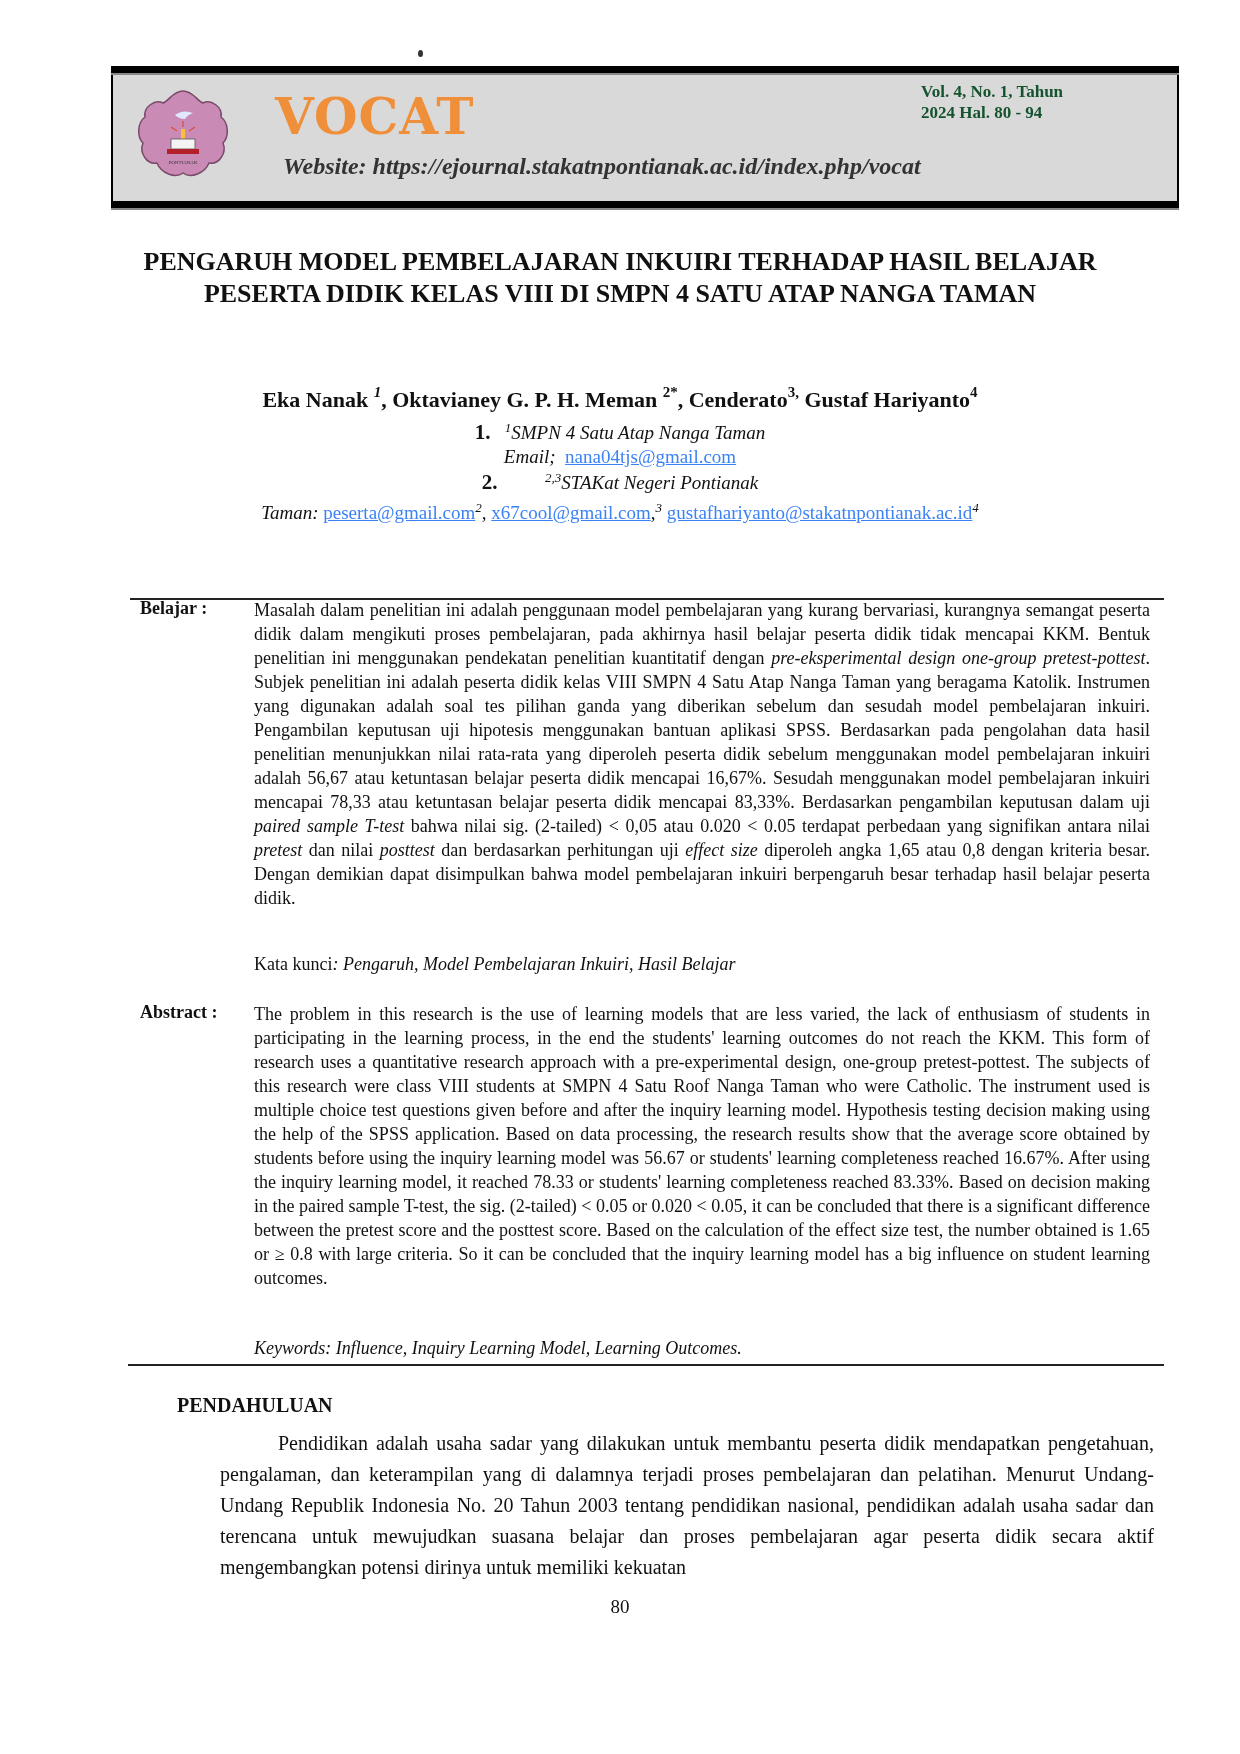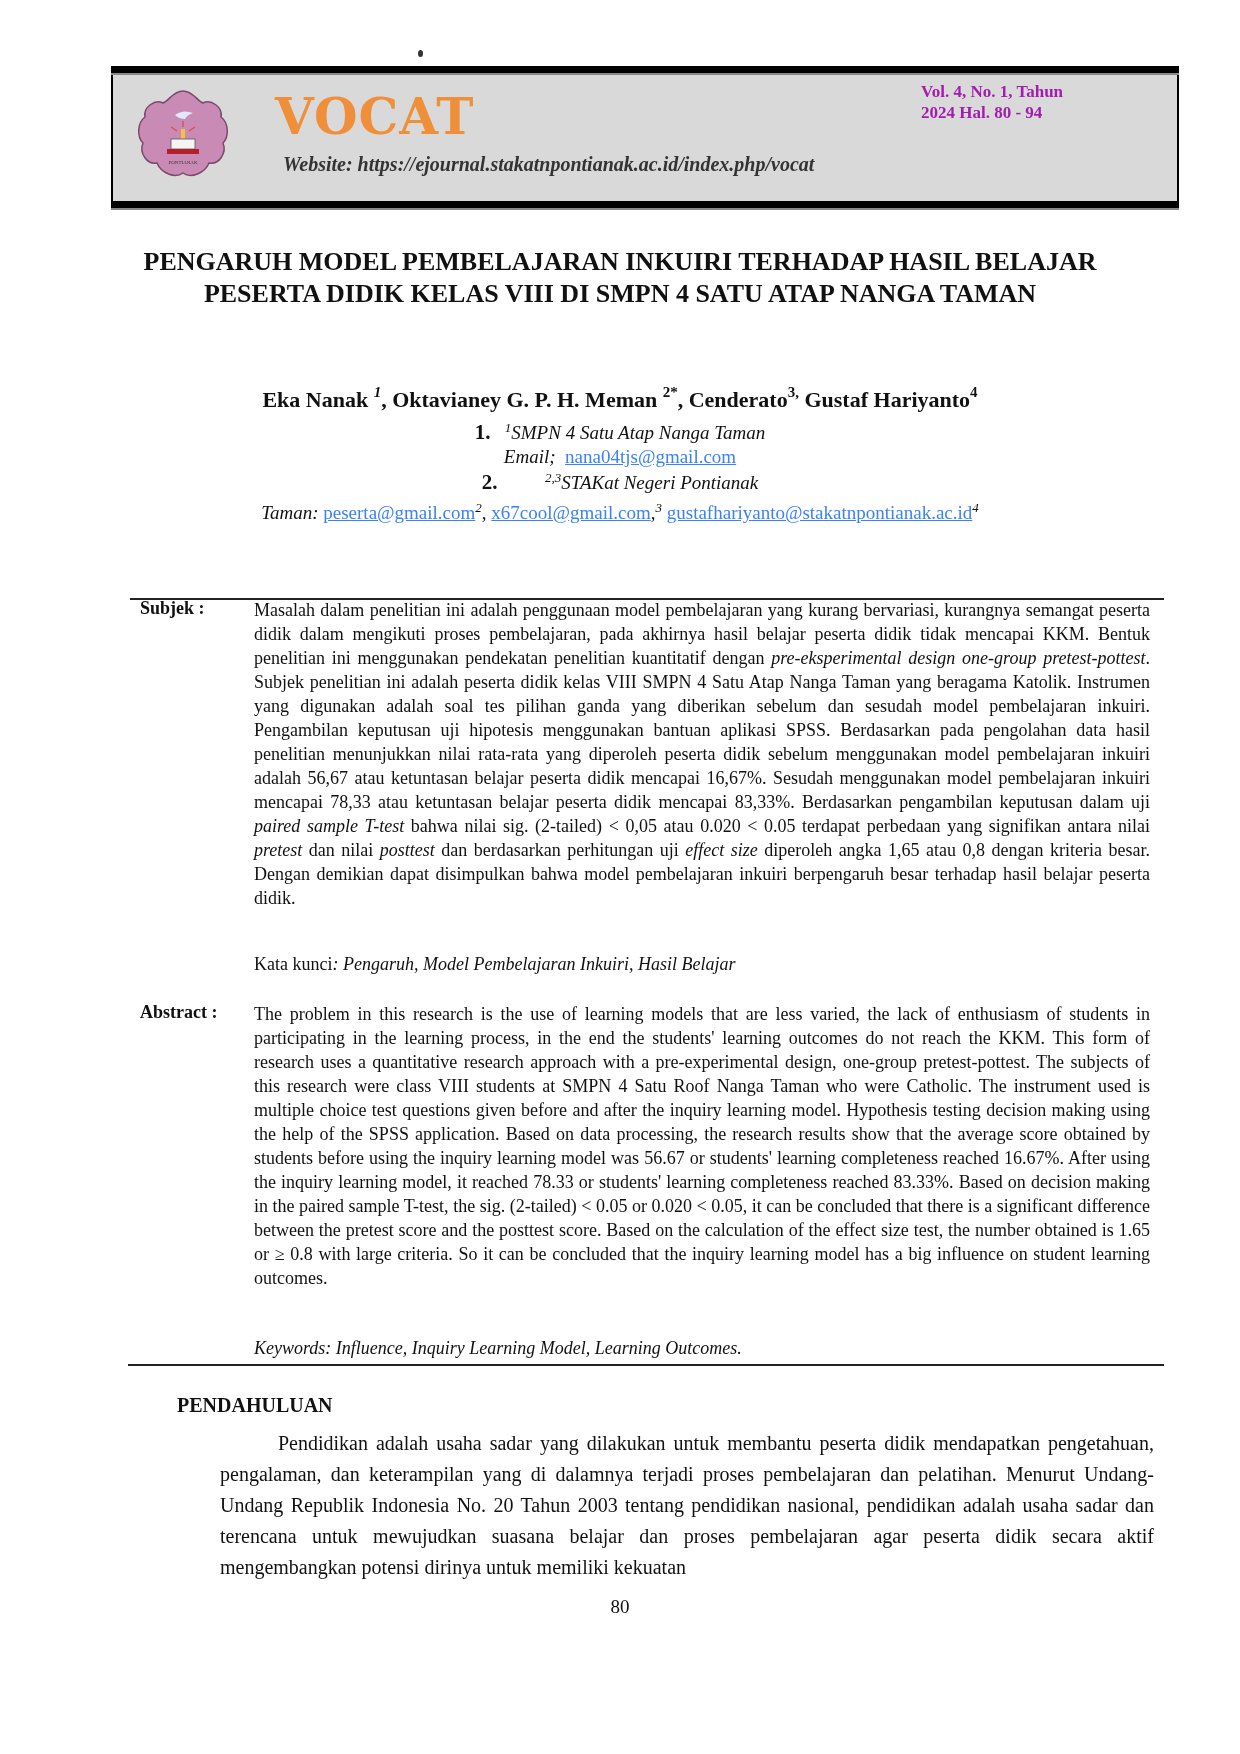--- a/index.html
+++ b/index.html
@@ -22,25 +22,25 @@
       position: absolute; left: 162px; top: 14px;
       font-family: "DejaVu Serif", serif; font-weight: bold; font-size: 50px;
       color: #f08f3a; letter-spacing: 1px;
     }
     .jtitle {
       position: absolute; left: 328px; top: 24px;
       font-family: "DejaVu Sans", sans-serif; font-size: 28px; color: #77933c; font-weight: bold;
     }
     .website {
       position: absolute; left: 170px; top: 80px;
-      font-style: italic; font-weight: bold; font-size: 20px; color: #333;
+      font-style: italic; font-weight: bold; font-size: 24px; color: #333;
     }
     .volinfo {
       position: absolute; left: 808px; top: 8px; width: 200px;
-      font-weight: bold; font-size: 17px; line-height: 21px; color: #a21caf;
+      font-weight: bold; font-size: 17px; line-height: 21px; color: #14532d;
     }
     .title {
       position: absolute; left: 140px; top: 246px; width: 960px;
       text-align: center; font-weight: bold; font-size: 26px; line-height: 32px;
     }
     .authors {
       position: absolute; left: 140px; top: 384px; width: 960px; text-align: center;
       font-weight: bold; font-size: 22px;
     }
     .authors sup { font-size: 15px; vertical-align: 10px; }
@@ -120,21 +120,21 @@
 </div>
 <div class="aff" style="top:500px;">
   <span class="it">Taman:</span>
   <a>peserta@gmail.com</a><sup>2</sup>,
   <a>x67cool@gmail.com</a>,<sup>3</sup>
   <a>gustafhariyanto@stakatnpontianak.ac.id</a><sup>4</sup>
 </div>
 
 <div class="rule" style="left:130px; top:598px; width:1034px;"></div>
 
-<div class="abs-label" style="top:598px;">Subjek :</div>
+<div class="abs-label" style="top:598px;">Belajar :</div>
 <div class="abs-text" style="top:598px;"><span>Masalah dalam penelitian ini adalah penggunaan model pembelajaran yang kurang bervariasi, kurangnya semangat peserta didik dalam mengikuti proses pembelajaran, pada akhirnya hasil belajar peserta didik tidak mencapai KKM. Bentuk penelitian ini menggunakan pendekatan penelitian kuantitatif dengan </span><i>pre-eksperimental design one-group pretest-pottest</i><span>. Subjek penelitian ini adalah peserta didik kelas VIII SMPN 4 Satu Atap Nanga Taman yang beragama Katolik. Instrumen yang digunakan adalah soal tes pilihan ganda yang diberikan sebelum dan sesudah model pembelajaran inkuiri. Pengambilan keputusan uji hipotesis menggunakan bantuan aplikasi SPSS. Berdasarkan pada pengolahan data hasil penelitian menunjukkan nilai rata-rata yang diperoleh peserta didik sebelum menggunakan model pembelajaran inkuiri adalah 56,67 atau ketuntasan belajar peserta didik mencapai 16,67%. Sesudah menggunakan model pembelajaran inkuiri mencapai 78,33 atau ketuntasan belajar peserta didik mencapai 83,33%. Berdasarkan pengambilan keputusan dalam uji </span><i>paired sample T-test</i><span> bahwa nilai sig. (2-tailed) &lt; 0,05 atau 0.020 &lt; 0.05 terdapat perbedaan yang signifikan antara nilai </span><i>pretest</i><span> dan nilai </span><i>posttest</i><span> dan berdasarkan perhitungan uji </span><i>effect size</i><span> diperoleh angka 1,65 atau 0,8 dengan kriteria besar. Dengan demikian dapat disimpulkan bahwa model pembelajaran inkuiri berpengaruh besar terhadap hasil belajar peserta didik.</span></div>
 <div class="kw" style="top:954px;"><span>Kata kunci</span><i>: Pengaruh, Model Pembelajaran Inkuiri, Hasil Belajar</i></div>
 
 <div class="abs-label" style="top:1002px;">Abstract :</div>
 <div class="abs-text" style="top:1002px;">The problem in this research is the use of learning models that are less varied, the lack of enthusiasm of students in participating in the learning process, in the end the students' learning outcomes do not reach the KKM. This form of research uses a quantitative research approach with a pre-experimental design, one-group pretest-pottest. The subjects of this research were class VIII students at SMPN 4 Satu Roof Nanga Taman who were Catholic. The instrument used is multiple choice test questions given before and after the inquiry learning model. Hypothesis testing decision making using the help of the SPSS application. Based on data processing, the research results show that the average score obtained by students before using the inquiry learning model was 56.67 or students' learning completeness reached 16.67%. After using the inquiry learning model, it reached 78.33 or students' learning completeness reached 83.33%. Based on decision making in the paired sample T-test, the sig. (2-tailed) &lt; 0.05 or 0.020 &lt; 0.05, it can be concluded that there is a significant difference between the pretest score and the posttest score. Based on the calculation of the effect size test, the number obtained is 1.65 or ≥ 0.8 with large criteria. So it can be concluded that the inquiry learning model has a big influence on student learning outcomes.</div>
 <div class="kw" style="top:1338px;"><i>Keywords: Influence, Inquiry Learning Model, Learning Outcomes.</i></div>
 
 <div class="rule" style="left:128px; top:1364px; width:1036px;"></div>
 
 <div class="section-title">PENDAHULUAN</div>

